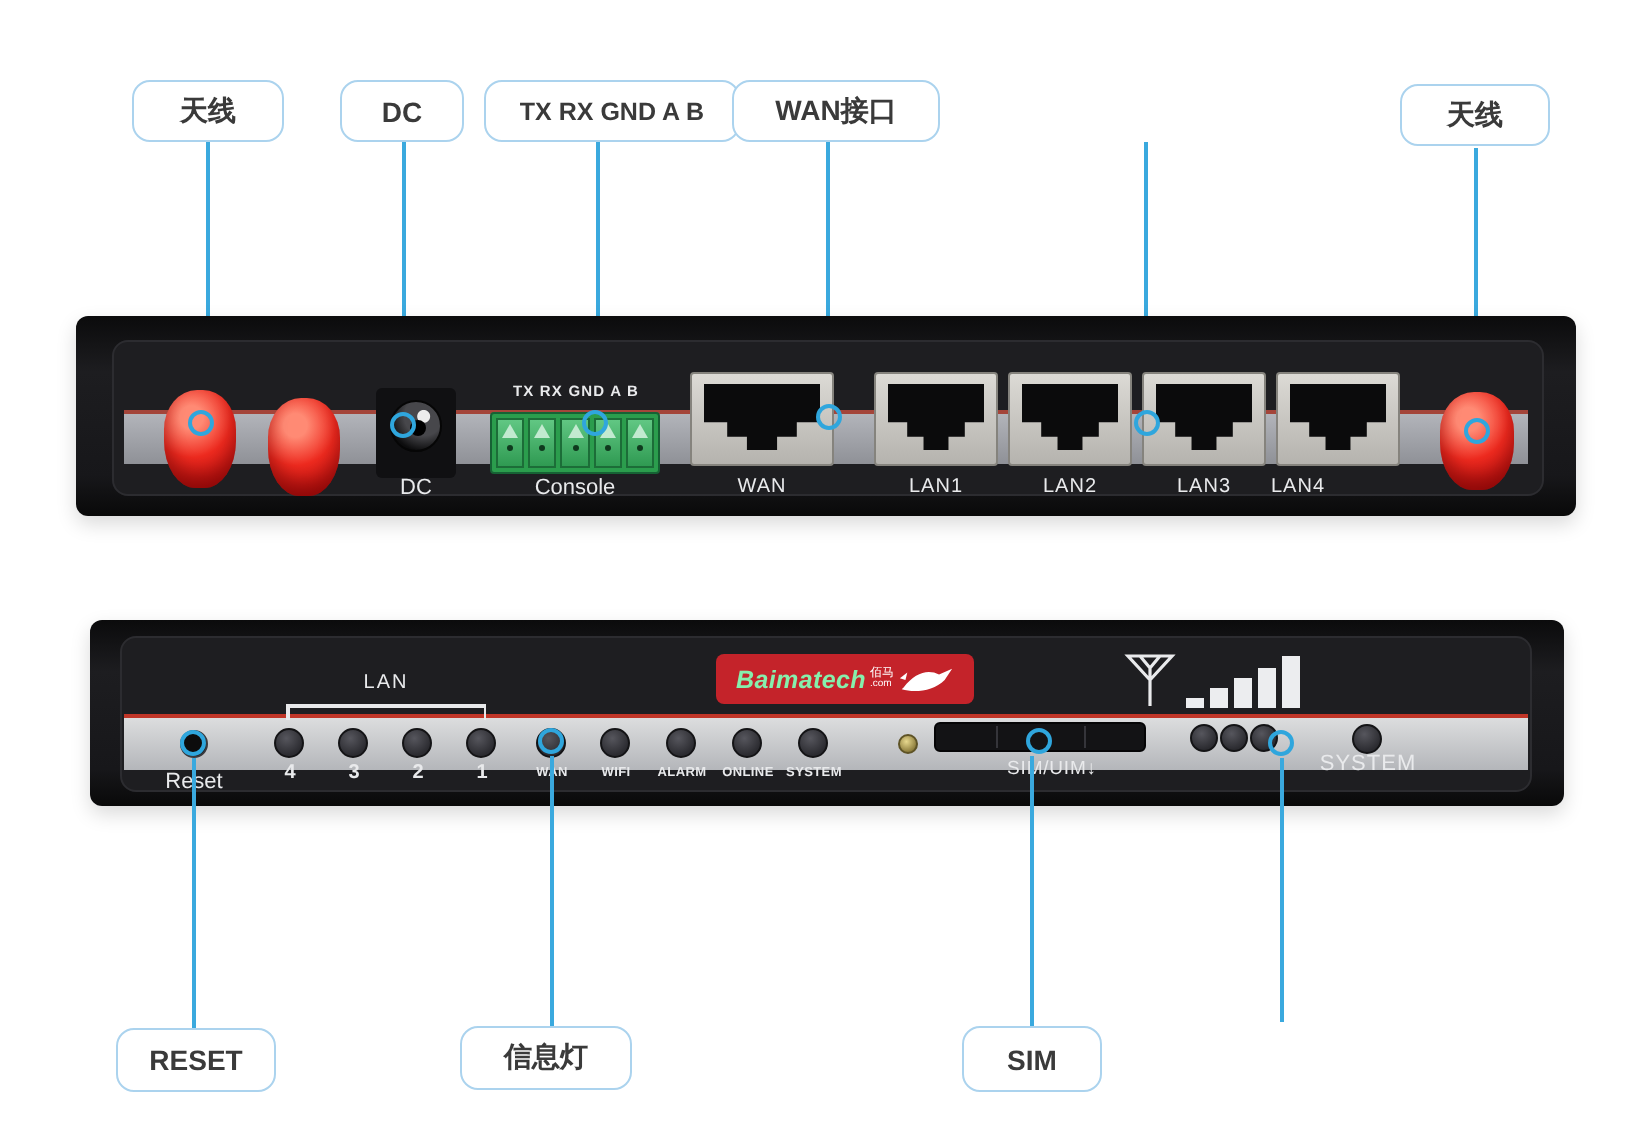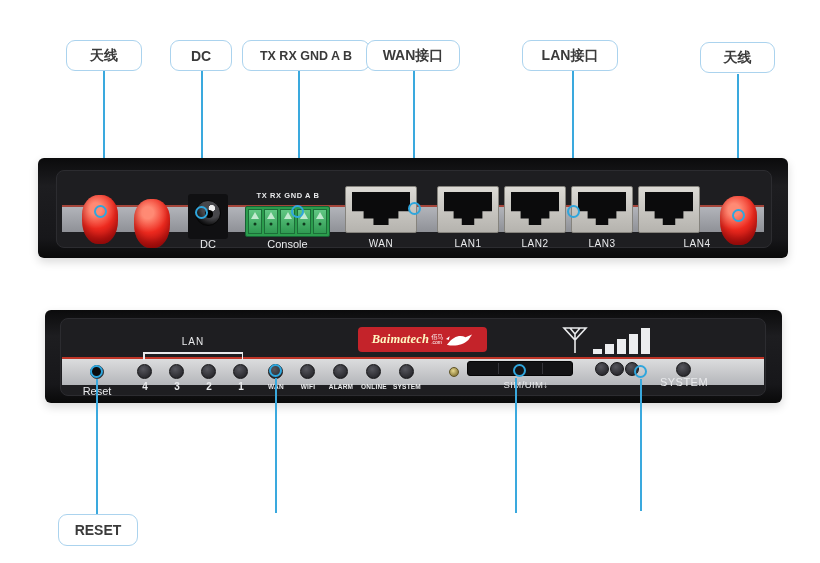--- a/index.html
+++ b/index.html
@@ -49,38 +49,37 @@
   .ledsm{position:absolute;width:14px;height:14px;border-radius:50%;border:1px solid #141416;box-sizing:border-box;
        background:radial-gradient(circle at 40% 32%,#56565d,#2b2b30 72%);}
   .hole{position:absolute;width:14px;height:14px;border-radius:50%;background:#0c0c0d;border:1px solid #3a3a3e;box-sizing:border-box;}
   .bracket{position:absolute;background:#e8e9eb;}
   .screw{position:absolute;width:10px;height:10px;border-radius:50%;
          background:radial-gradient(circle at 40% 35%,#e7d88e,#8a7a3a 75%);border:1px solid #5e5326;box-sizing:border-box;}
   .simslot{position:absolute;height:15px;background:#131315;border-radius:3px;border:1px solid #050506;box-sizing:border-box;}
   .simsep{position:absolute;top:1px;bottom:1px;width:1px;background:#35353a;}
   .logo{position:absolute;background:#c4232a;border-radius:4px;display:flex;align-items:center;
         justify-content:center;gap:2px;padding:0 5px;box-sizing:border-box;}
-  .brand{color:#fef9c3;font-size:12.5px;font-weight:700;font-style:italic;letter-spacing:.2px;font-family:Liberation Serif, serif;}
+  .brand{color:#86efac;font-size:12.5px;font-weight:700;font-style:italic;letter-spacing:.2px;}
   .brandstack{display:flex;flex-direction:column;line-height:1;color:#fff;}
   .brandstack .cn{font-size:6px;} .brandstack .dom{font-size:5px;}
   .bars{position:absolute;display:flex;align-items:flex-end;gap:3px;}
   .bar{width:9px;background:#ecedef;}
   .lbl-num{font-size:10px;font-weight:700;}
   .lbl-word{font-size:6.5px;font-weight:700;letter-spacing:.2px;}
 </style>
 </head>
 <body>
 
 <div class="stage">
 
   <div class="callout" style="left:66px;top:40px;width:76px">天线</div>
   <div class="callout" style="left:170px;top:40px;width:62px">DC</div>
   <div class="callout small" style="left:242px;top:40px;width:128px">TX RX GND A B</div>
-  <div class="callout" style="left:366px;top:40px;width:94px">WAN接口</div>
-  <div class="callout" style="left:522px;top:40px;width:96px">LAN接口</div>
+  <div class="callout" style="left:366px;top:40px;width:104px">WAN接口</div>
   <div class="callout" style="left:700px;top:42px;width:75px">天线</div>
 
   <div class="lead" style="left:103px;top:71px;height:135px"></div>
   <div class="lead" style="left:201px;top:71px;height:136px"></div>
   <div class="lead" style="left:298px;top:71px;height:135px"></div>
   <div class="lead" style="left:413px;top:71px;height:132px"></div>
   <div class="lead" style="left:572px;top:71px;height:135px"></div>
   <div class="lead" style="left:737px;top:74px;height:136px"></div>
 
   <div class="device" style="left:38px;top:158px;width:750px;height:100px">
@@ -139,21 +138,21 @@
     <div class="devtext" style="left:466px;top:80px;width:62px;font-size:10px;letter-spacing:.5px">LAN2</div>
 
     <div class="bezel" style="left:533px;top:28px;width:62px;height:47px">
       <div class="rj45"></div>
     </div>
     <div class="devtext" style="left:533px;top:80px;width:62px;font-size:10px;letter-spacing:.5px">LAN3</div>
 
     <div class="bezel" style="left:600px;top:28px;width:62px;height:47px">
       <div class="rj45"></div>
     </div>
-    <div class="devtext" style="left:628px;top:80px;width:62px;font-size:10px;letter-spacing:.5px">LAN4</div>
+    <div class="devtext" style="left:580px;top:80px;width:62px;font-size:10px;letter-spacing:.5px">LAN4</div>
   </div>
 
   <div class="ring" style="left:94px;top:205px"></div>
   <div class="ring" style="left:195px;top:206px"></div>
   <div class="ring" style="left:291px;top:205px"></div>
   <div class="ring" style="left:408px;top:202px"></div>
   <div class="ring" style="left:567px;top:205px"></div>
   <div class="ring" style="left:732px;top:209px"></div>
 
   <div class="device" style="left:45px;top:310px;width:737px;height:93px">
@@ -232,14 +231,16 @@
   <div class="ring" style="left:269px;top:364px"></div>
   <div class="ring" style="left:513px;top:364px"></div>
   <div class="ring" style="left:634px;top:365px"></div>
 
   <div class="lead" style="left:96px;top:379px;height:136px"></div>
   <div class="lead" style="left:275px;top:378px;height:135px"></div>
   <div class="lead" style="left:515px;top:378px;height:135px"></div>
   <div class="lead" style="left:640px;top:379px;height:132px"></div>
 
   <div class="callout" style="left:58px;top:514px;width:80px;height:32px">RESET</div>
+  <div class="callout" style="left:230px;top:513px;width:86px;height:32px">信息灯</div>
+  <div class="callout" style="left:481px;top:513px;width:70px;height:33px">SIM</div>
 
 </div>
 
 </body></html>

